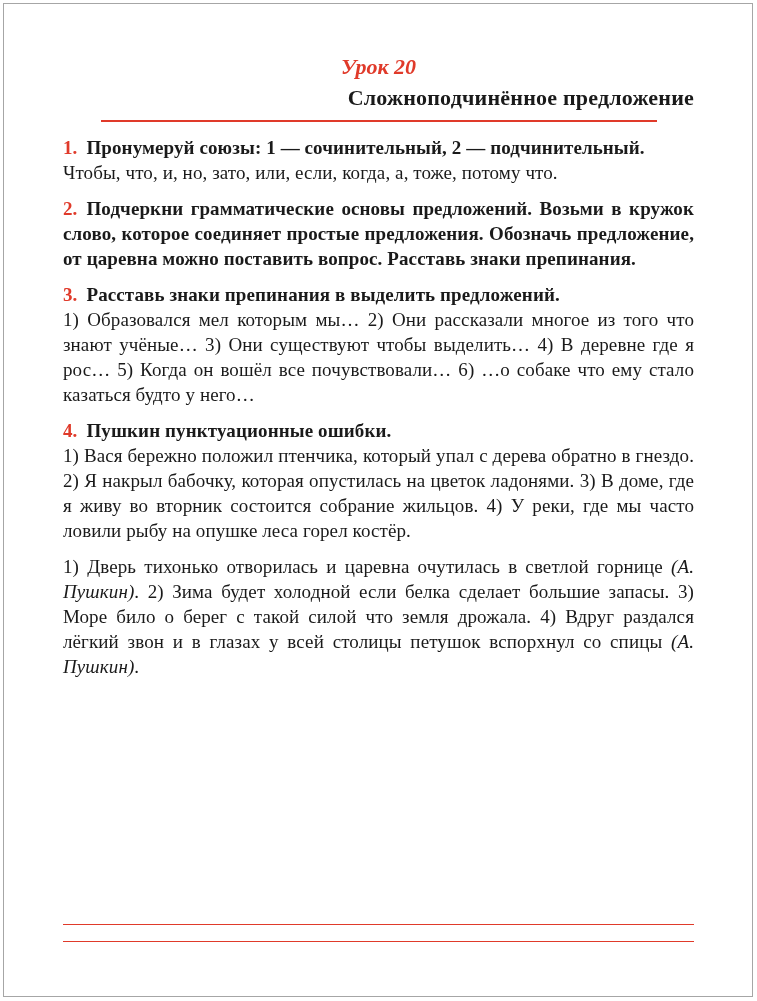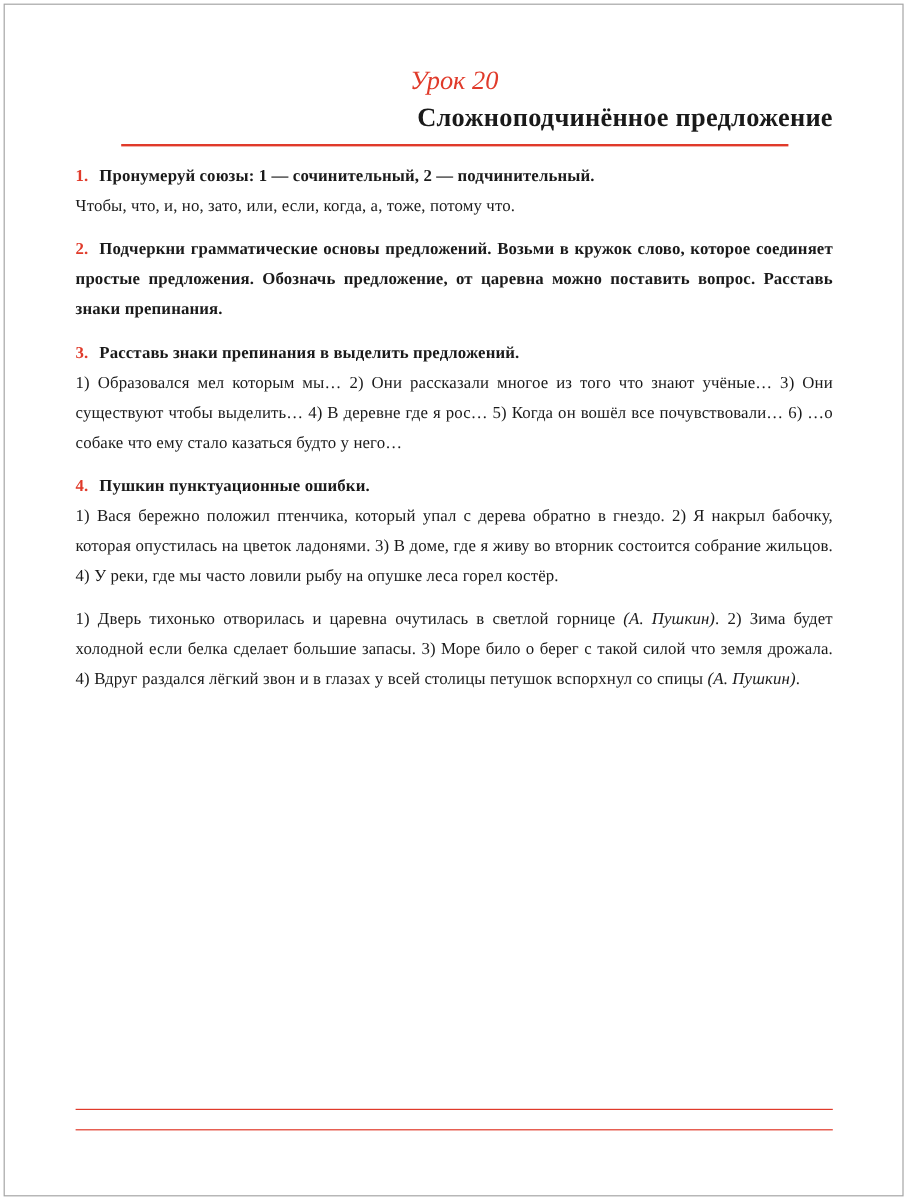--- a/index.html
+++ b/index.html
@@ -19,21 +19,21 @@
     padding: 50px 58px 54px 59px;
     display: flex;
     flex-direction: column;
     overflow: hidden;
     background: #fff;
   }
 
   
   .lesson-label {
     color: var(--red);
-    font-weight: normal;
+    font-weight: bold;
     font-style: italic;
     font-size: 22px;
     text-align: center;
     line-height: 26px;
   }
   .topic-title {
     font-size: 22px;
     font-weight: bold;
     text-align: right;
     line-height: 28px;
@@ -45,21 +45,21 @@
     background: var(--red);
     width: 556px;
     margin: 8px auto 0;
   }
 
   
   .exercises { margin-top: 13px; }
   .exercise { margin-top: 11px; }
   .exercise:first-child { margin-top: 0; }
   .para {
-    font-size: 14px;
+    font-size: 19px;
     line-height: 25px;
     text-align: justify;
     letter-spacing: 0.1px;
   }
   .instruction { font-weight: bold; }
   .ex-number {
     color: var(--red);
     font-weight: bold;
     margin-right: 9px;
   }

